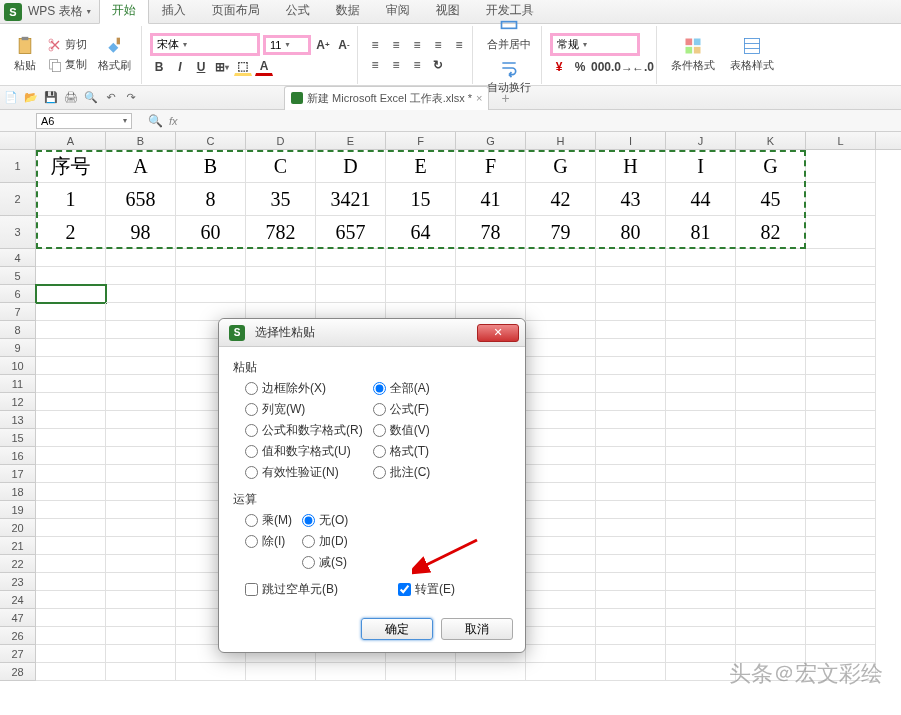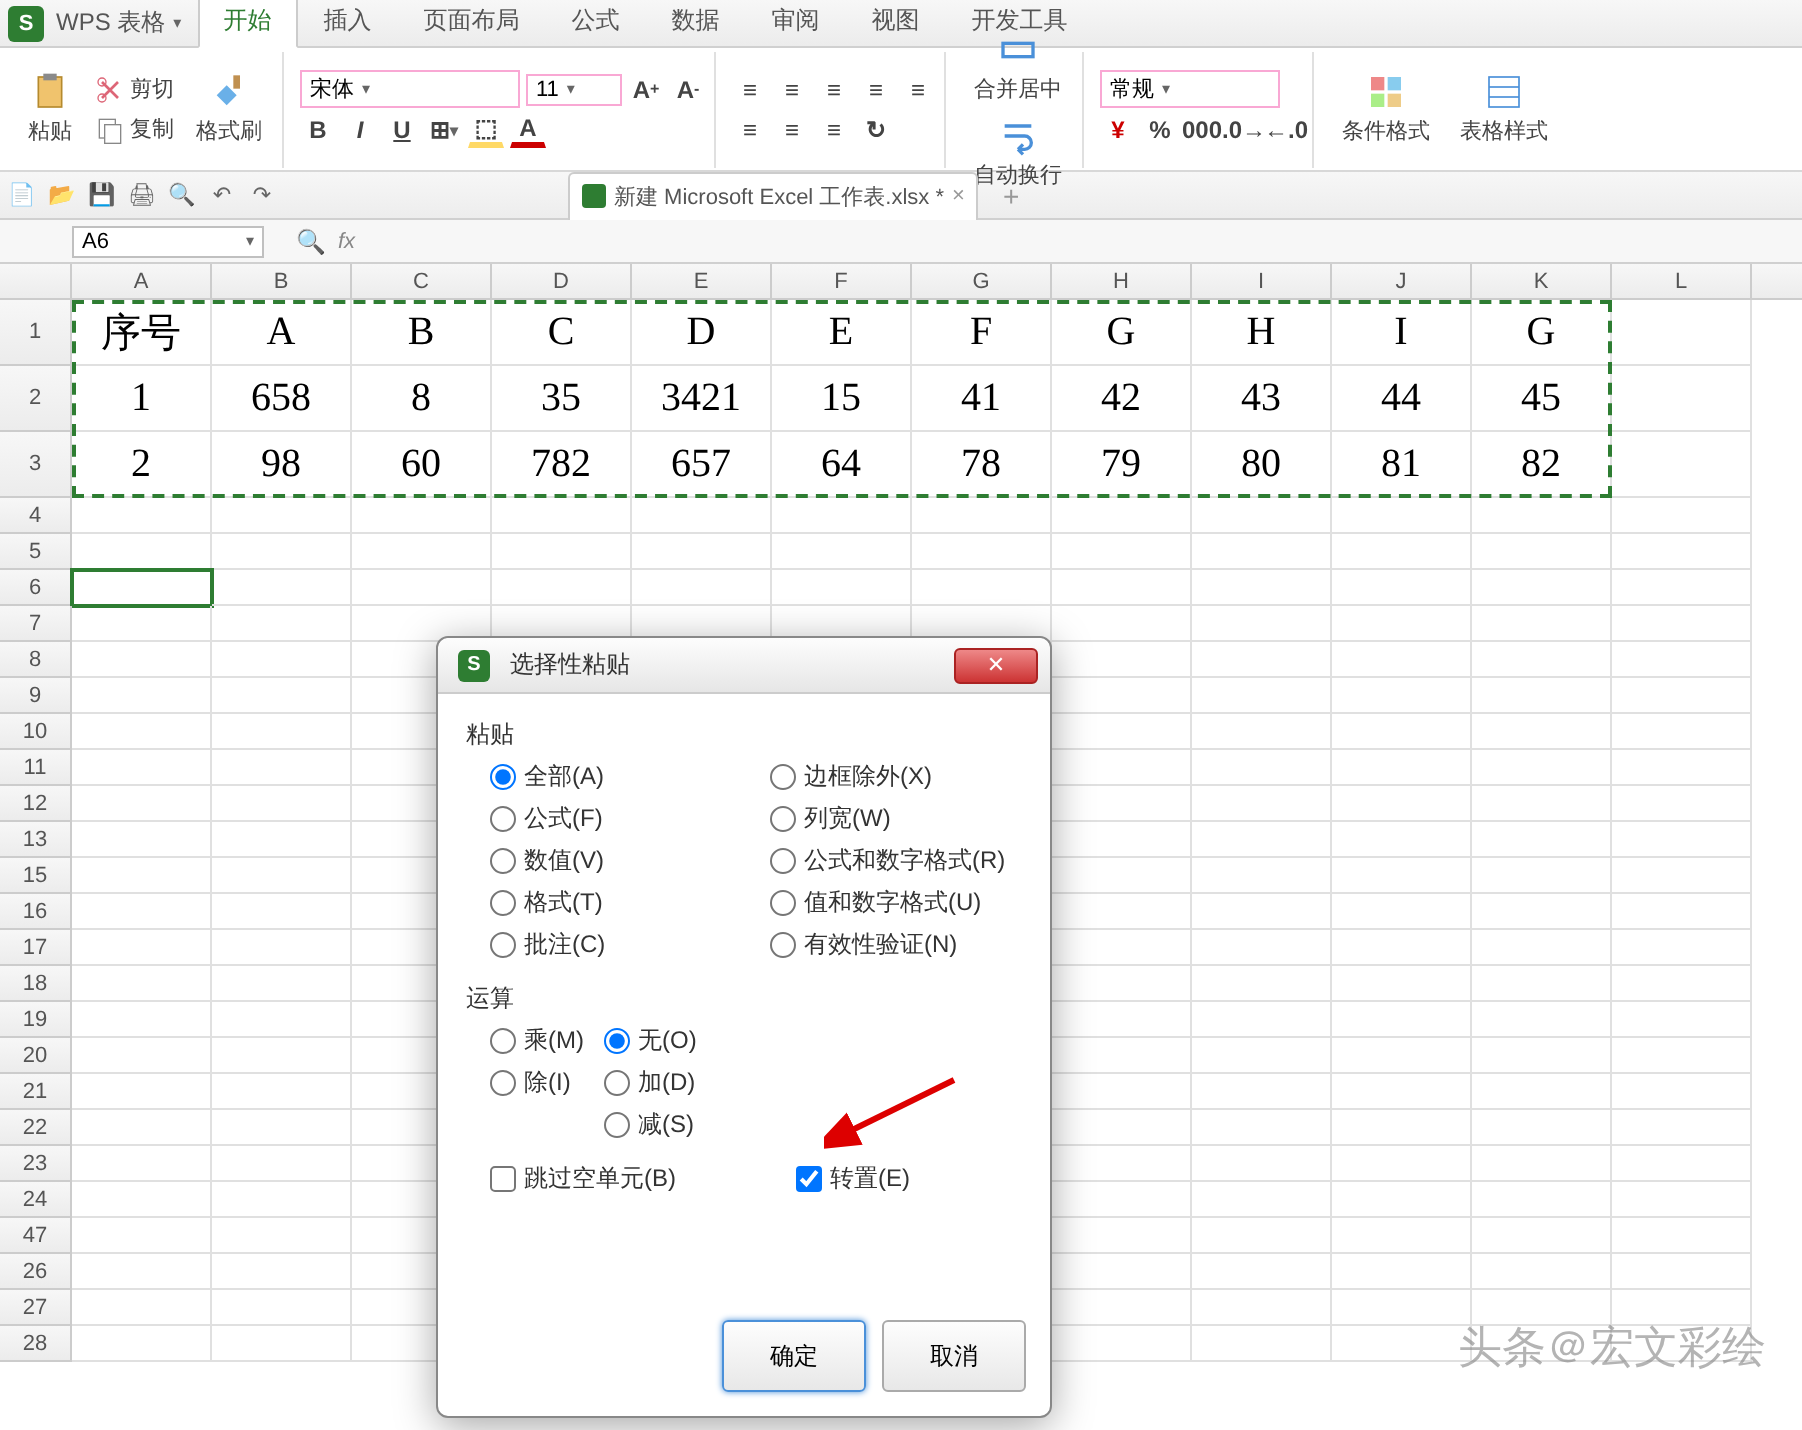--- a/index.html
+++ b/index.html
@@ -13,21 +13,21 @@
 .main-tab { padding: 4px 12px; font-size: 12px; color: #555; cursor: pointer; border: 1px solid transparent; }
 .main-tab.active { background: #fff; color: #2e7d32; border: 1px solid #ccc; border-bottom: 1px solid #fff; border-radius: 3px 3px 0 0; }
 
 
 .ribbon { height: 62px; background: #fff; border-bottom: 1px solid #d8d8d8; display: flex; align-items: center; padding: 2px 4px; gap: 4px; }
 .ribbon-group { display: flex; flex-direction: column; gap: 2px; padding: 0 4px; border-right: 1px solid #e0e0e0; height: 58px; justify-content: center; }
 .rg-row { display: flex; align-items: center; gap: 3px; }
 .big-btn { display: flex; flex-direction: column; align-items: center; padding: 2px 6px; font-size: 11px; color: #444; gap: 2px; }
 .big-icon { width: 20px; height: 20px; }
 .small-btn { display: flex; align-items: center; gap: 2px; font-size: 11px; color: #444; padding: 1px 2px; }
-.combo { border: 1px solid #f9a8d4; background: #fff; padding: 1px 4px; font-size: 11px; display: flex; align-items: center; gap: 4px; }
+.combo { border: 3px solid #f9a8d4; background: #fff; padding: 1px 4px; font-size: 11px; display: flex; align-items: center; gap: 4px; }
 .combo.wide { width: 110px; }
 .combo.narrow { width: 48px; }
 .drop { color: #666; font-size: 8px; }
 .fmt-btn { width: 18px; height: 18px; border: 1px solid transparent; display: flex; align-items: center; justify-content: center; font-size: 12px; font-weight: bold; color: #444; }
 .fmt-btn.u { text-decoration: underline; }
 
 
 .quick-access { height: 24px; background: linear-gradient(#f7f7f7,#ededed); border-bottom: 1px solid #d0d0d0; display: flex; align-items: center; padding: 0 4px; gap: 6px; }
 .qa-ico { width: 14px; height: 14px; display: flex; align-items: center; justify-content: center; color: #666; font-size: 11px; }
 .doc-tab { margin-left: 140px; display: flex; align-items: center; background: #fff; border: 1px solid #ccc; border-bottom: none; padding: 4px 6px; font-size: 11px; color: #555; gap: 4px; border-radius: 3px 3px 0 0; }
@@ -70,21 +70,21 @@
 .dlg-close { width: 42px; height: 18px; background: linear-gradient(#e88,#c33); border: 1px solid #a22; border-radius: 3px; color: #fff; display: flex; align-items: center; justify-content: center; font-size: 11px; cursor: pointer; }
 .dlg-body { padding: 8px 14px 10px 14px; font-size: 12px; color: #333; }
 .dlg-section-label { margin: 4px 0 4px 0; }
 .opt-grid { display: flex; gap: 10px; margin-left: 12px; }
 .opt-col { display: flex; flex-direction: column; gap: 4px; }
 .opt-col.wide { width: 130px; }
 .opt { display: flex; align-items: center; gap: 4px; font-size: 12px; }
 .opt input { margin: 0; }
 .chk-row { display: flex; gap: 60px; margin: 10px 0 0 12px; }
 .dlg-btns { display: flex; justify-content: flex-end; gap: 8px; padding: 10px 12px 12px 0; }
-.dlg-btn { width: 72px; height: 36px; background: linear-gradient(#fdfdfd,#e8e8e8); border: 1px solid #aaa; border-radius: 3px; font-size: 12px; cursor: pointer; margin-top: 42px; }
+.dlg-btn { width: 72px; height: 22px; background: linear-gradient(#fdfdfd,#e8e8e8); border: 1px solid #aaa; border-radius: 3px; font-size: 12px; cursor: pointer; }
 .dlg-btn.primary { border-color: #4a90d9; box-shadow: 0 0 3px #4a90d9; }
 
 
 .arrow { position: absolute; left: 412px; top: 535px; width: 70px; height: 40px; pointer-events: none; }
 .arrow svg { width: 100%; height: 100%; }
 
 
 .watermark { position: absolute; right: 18px; bottom: 26px; font-size: 22px; color: rgba(130,130,130,.6); font-family: "SimHei"; }
 
 .icon-svg { width: 16px; height: 16px; }
@@ -695,62 +695,62 @@
 
 <div class="dialog">
   <div class="dlg-title">
     <div class="app-icon">S</div>
     <div class="dlg-title-text">选择性粘贴</div>
     <div class="dlg-close">✕</div>
   </div>
   <div class="dlg-body">
     <div class="dlg-section-label">粘贴</div>
     <div class="opt-grid">
+      <div class="opt-col" id="paste-right">
+          <label class="opt">
+            <input type="radio" name="paste" style="">
+            <span>边框除外(X)</span>
+          </label>
+          <label class="opt">
+            <input type="radio" name="paste" style="">
+            <span>列宽(W)</span>
+          </label>
+          <label class="opt">
+            <input type="radio" name="paste" style="">
+            <span>公式和数字格式(R)</span>
+          </label>
+          <label class="opt">
+            <input type="radio" name="paste" style="">
+            <span>值和数字格式(U)</span>
+          </label>
+          <label class="opt">
+            <input type="radio" name="paste" style="">
+            <span>有效性验证(N)</span>
+          </label>
+        </div>
       <div class="opt-col wide" id="paste-left">
           <label class="opt">
             <input type="radio" name="paste" checked="" style="">
             <span>全部(A)</span>
           </label>
           <label class="opt">
             <input type="radio" name="paste" style="">
             <span>公式(F)</span>
           </label>
           <label class="opt">
             <input type="radio" name="paste" style="">
             <span>数值(V)</span>
           </label>
           <label class="opt">
             <input type="radio" name="paste" style="">
             <span>格式(T)</span>
           </label>
           <label class="opt">
             <input type="radio" name="paste" style="">
             <span>批注(C)</span>
-          </label>
-        </div>
-      <div class="opt-col" id="paste-right">
-          <label class="opt">
-            <input type="radio" name="paste" style="">
-            <span>边框除外(X)</span>
-          </label>
-          <label class="opt">
-            <input type="radio" name="paste" style="">
-            <span>列宽(W)</span>
-          </label>
-          <label class="opt">
-            <input type="radio" name="paste" style="">
-            <span>公式和数字格式(R)</span>
-          </label>
-          <label class="opt">
-            <input type="radio" name="paste" style="">
-            <span>值和数字格式(U)</span>
-          </label>
-          <label class="opt">
-            <input type="radio" name="paste" style="">
-            <span>有效性验证(N)</span>
           </label>
         </div>
     </div>
     <div class="dlg-section-label" style="margin-top:10px">运算</div>
     <div class="opt-grid">
       <div class="opt-col" id="op-right">
           <label class="opt">
             <input type="radio" name="op" style="">
             <span>乘(M)</span>
           </label>

